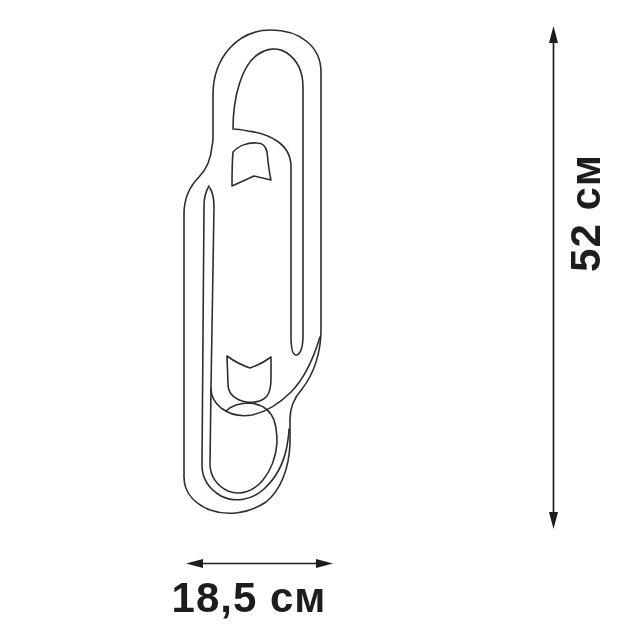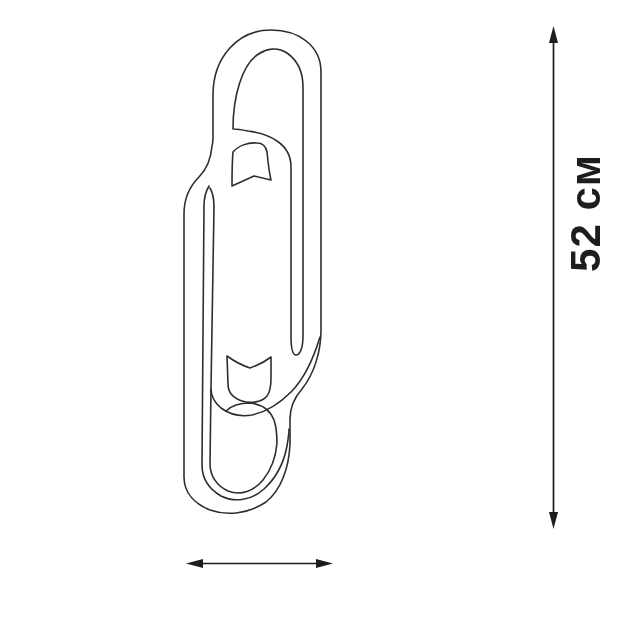--- a/index.html
+++ b/index.html
@@ -143,14 +143,15 @@
 
     <g>
       <line x1="199" y1="563.5" x2="320" y2="563.5" stroke="#1d1d1d" stroke-width="1.7"></line>
       <path d="M 186,563.5 L 203,559 L 203,568 Z" fill="#1d1d1d"></path>
       <path d="M 333,563.5 L 316,559 L 316,568 Z" fill="#1d1d1d"></path>
     </g>
   </svg>
 
   <div class="dim-label dim-label-v">52 см</div>
 
+  <div class="dim-label dim-label-h">18,5 см</div>
 
 </div>
 
 </body></html>

